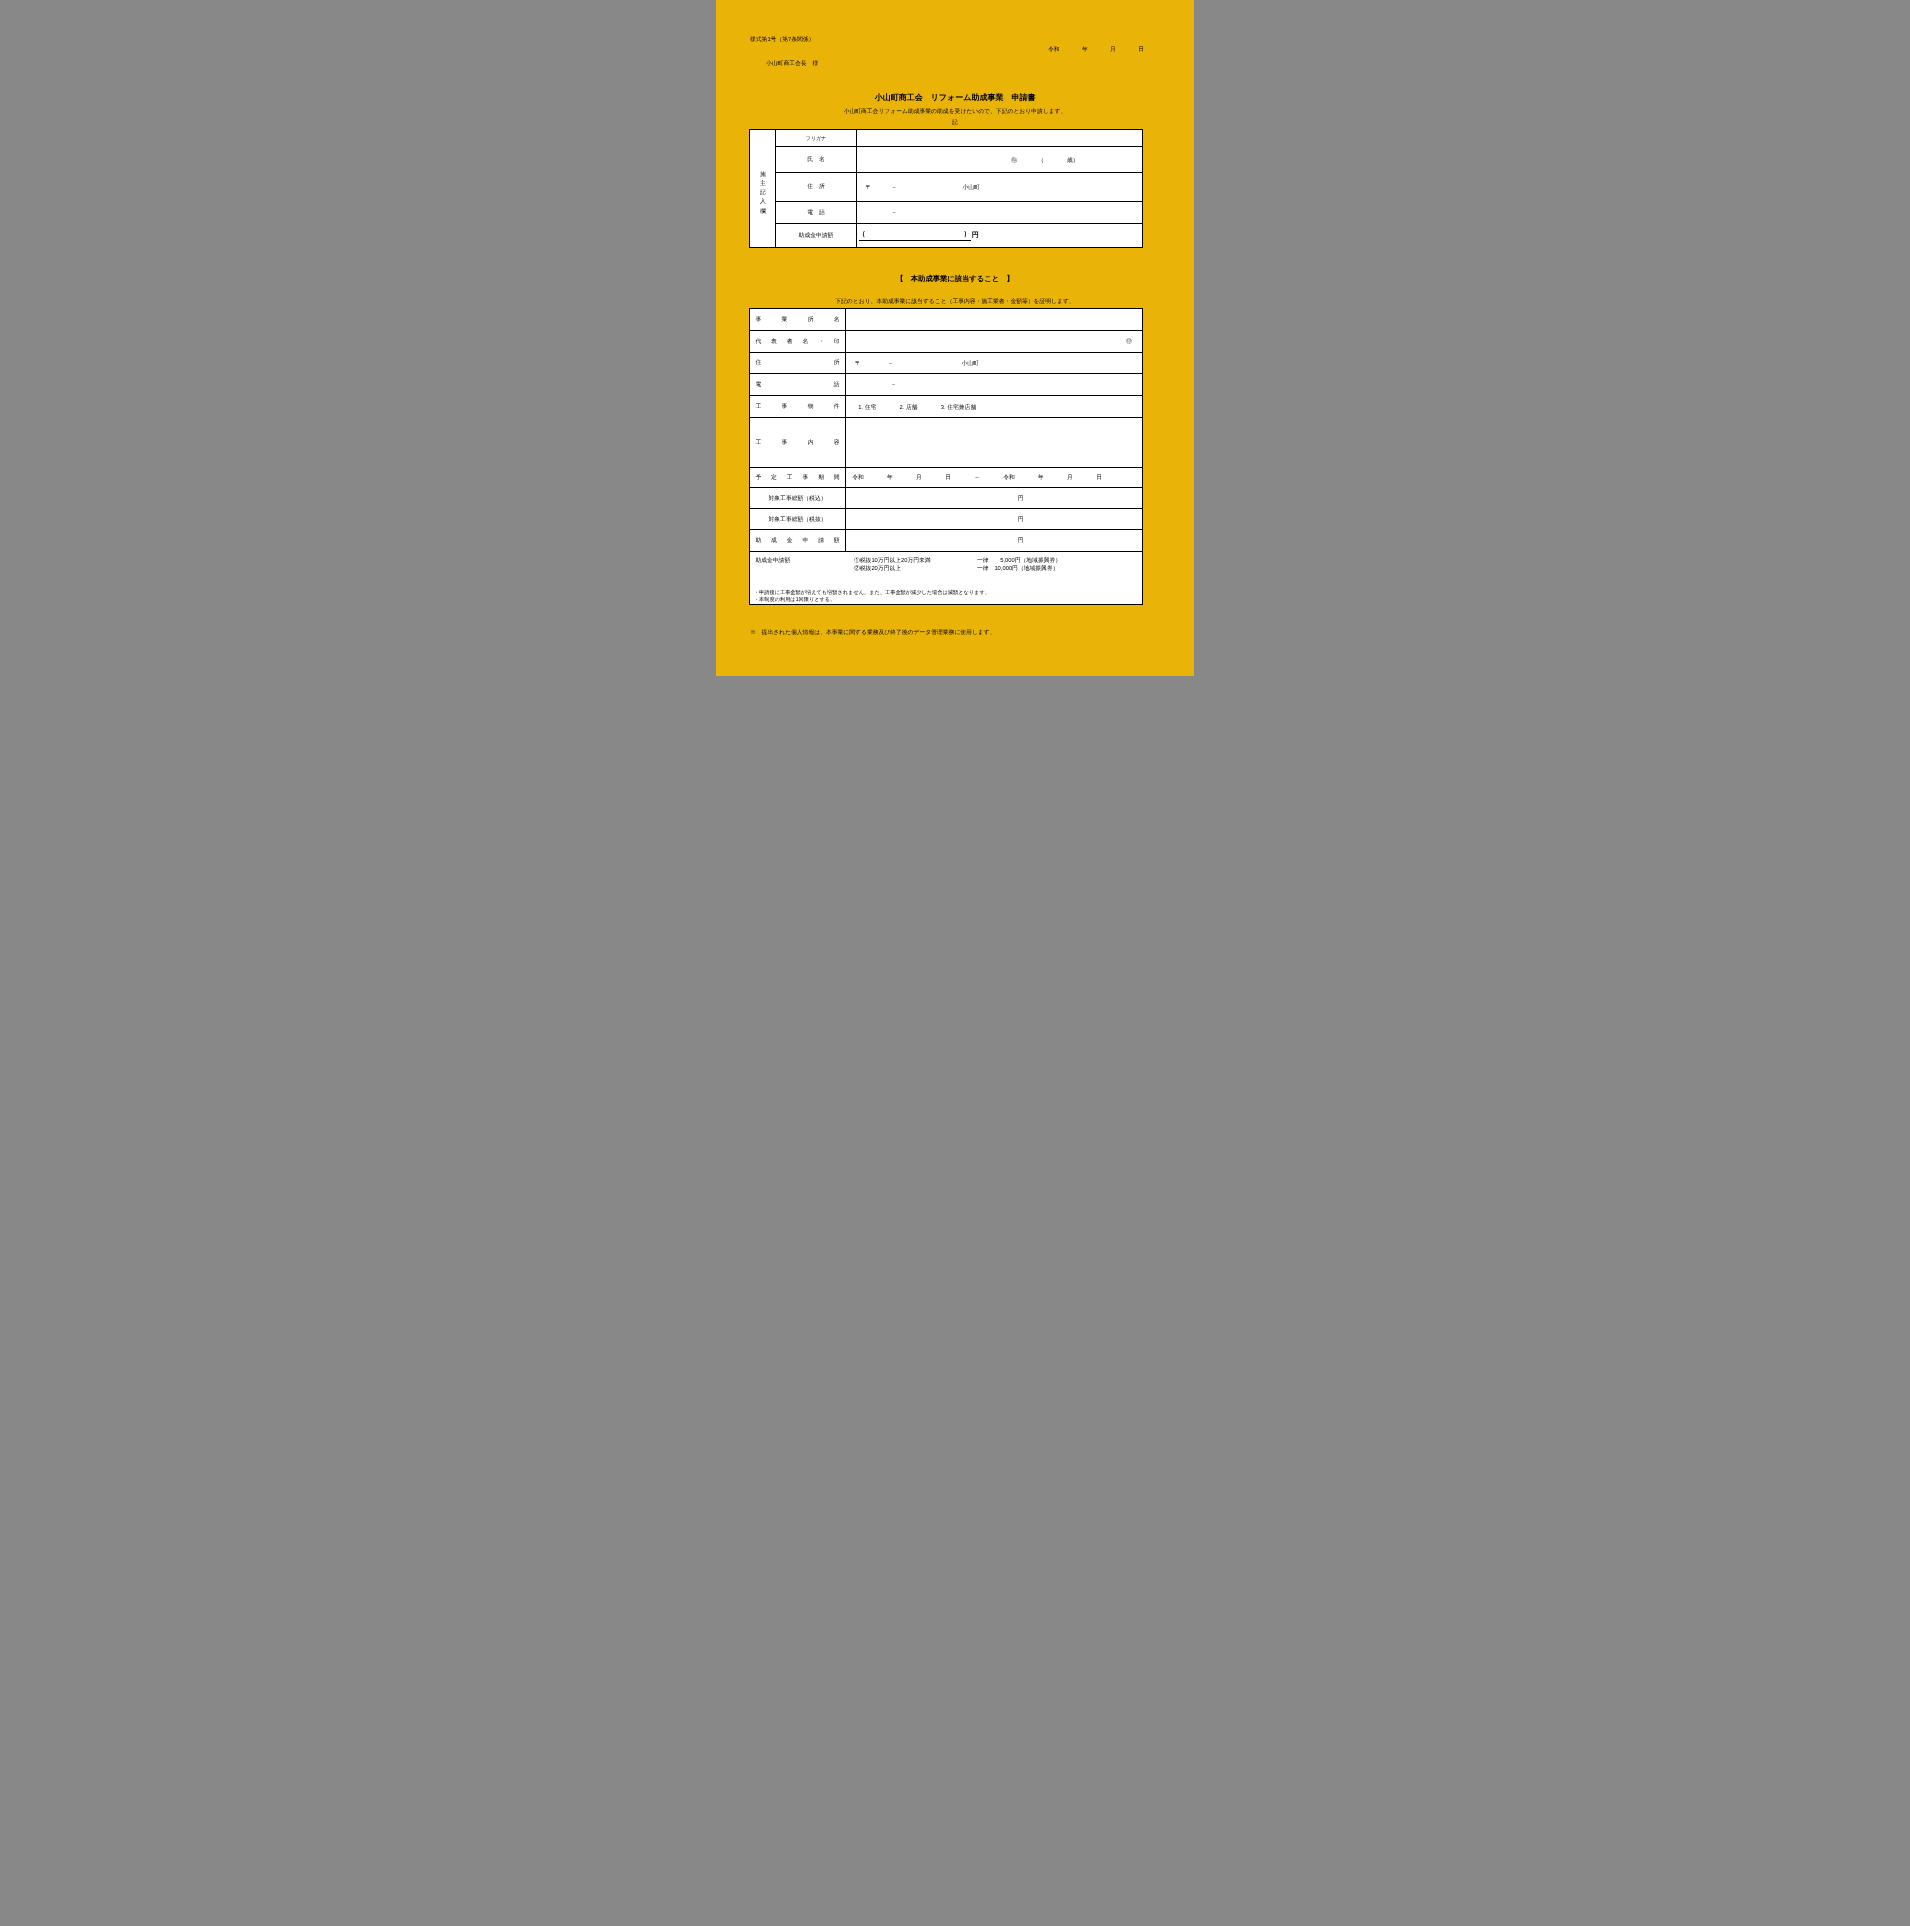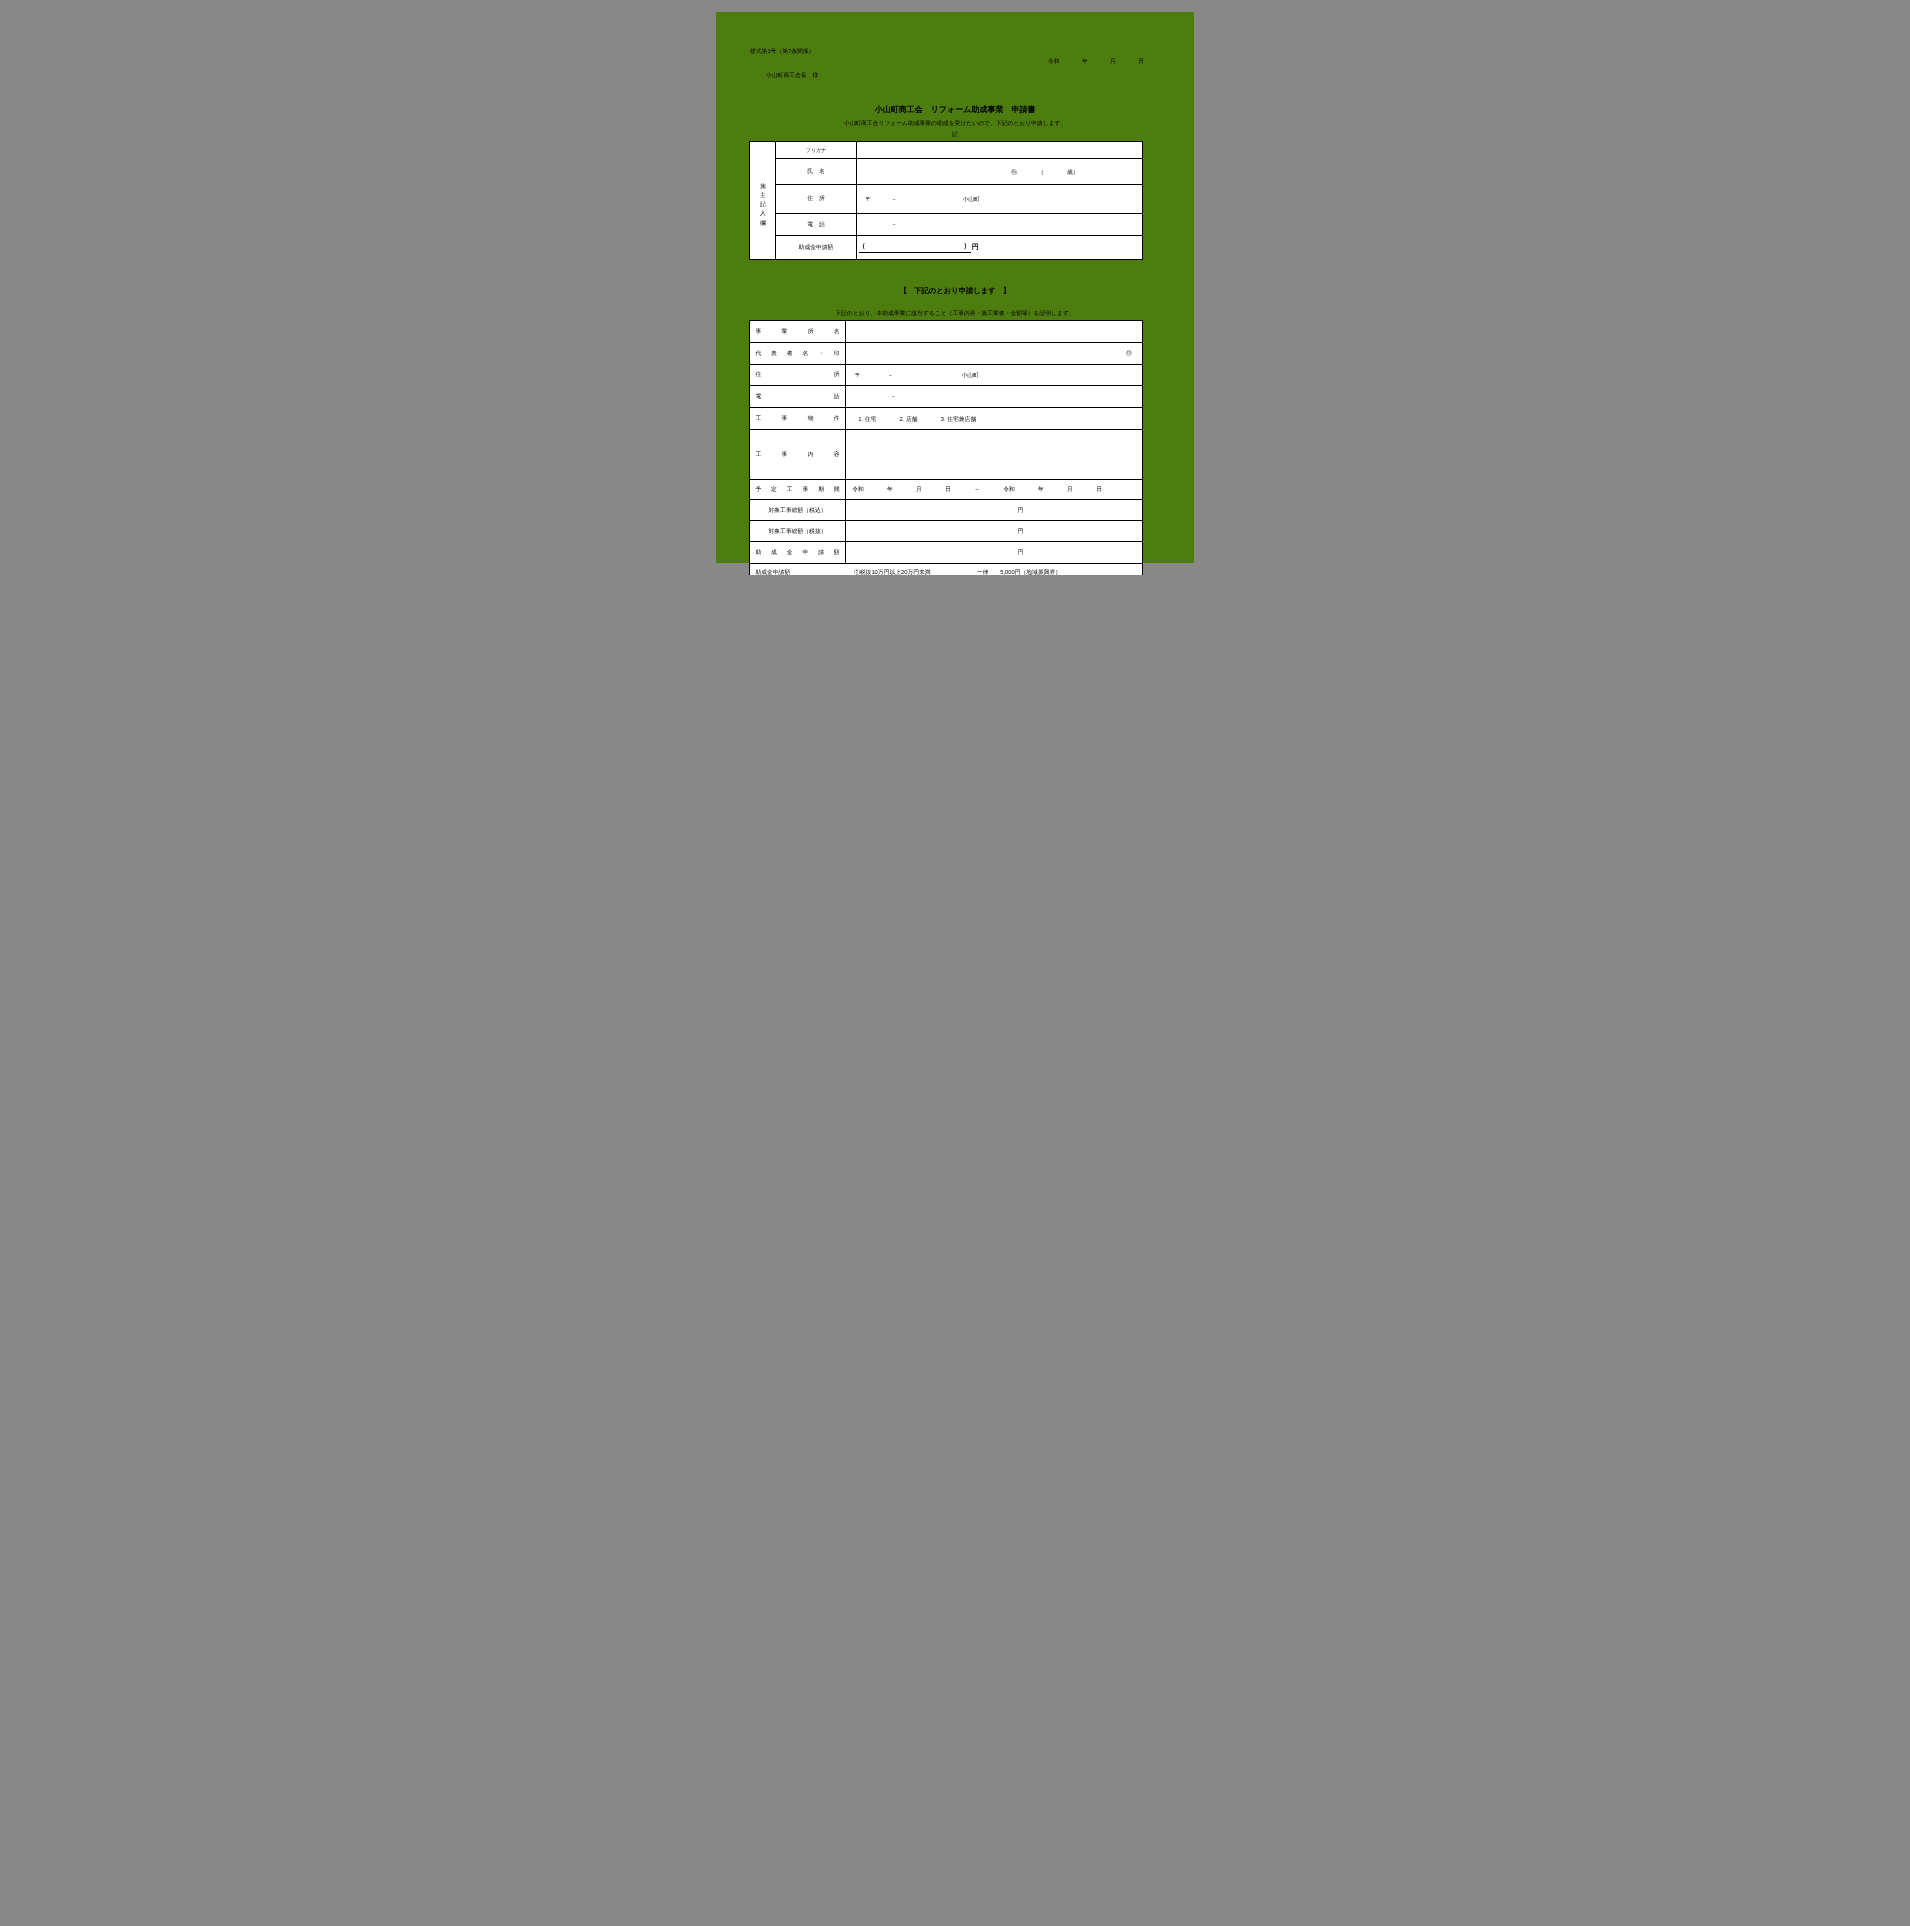--- a/index.html
+++ b/index.html
@@ -1,18 +1,18 @@
 <!DOCTYPE html>
 <html style="font-size:6.2px"><head>
 <meta charset="utf-8">
 <style>
   html,body { margin:0; padding:0; background:#888; }
   .page {
-    position:relative; width:478px; height:551px; margin:12px auto;
-    background:#4d7c0f; color:#000;
+    position:relative; width:478px; height:676px; margin:0 auto;
+    background:#eab308; color:#000;
     font-family:"Liberation Sans", sans-serif; font-size:5.8px;
   }
   .abs { position:absolute; }
   .center { left:0; width:100%; text-align:center; }
   .bold { font-weight:bold; }
 
   
   .tbl { position:absolute; box-sizing:border-box; border:0.8px solid #000; display:grid; background:#fff; }
   .t1 { left:33px; top:129px; width:394px; height:119px;
         grid-template-columns:25px 81px 1fr;
@@ -95,21 +95,21 @@
     <div class="cell clab bl bt" style="grid-column:2; grid-row:5;">助成金申請額</div>
     <div class="cell bl bt subsidy-val" style="grid-column:3; grid-row:5;">
       <span class="paren-box">
         <span>（</span>
         <span>）</span>
       </span>
       <span style="margin-left:1.2px;">円</span>
     </div>
   </div>
 
-  <div class="abs center bold" style="top:274px; font-size:7.3px;">【　下記のとおり申請します　】</div>
+  <div class="abs center bold" style="top:274px; font-size:7.3px;">【　本助成事業に該当すること　】</div>
   <div class="abs center" style="top:297px;">下記のとおり、本助成事業に該当すること（工事内容・施工業者・金額等）を証明します。</div>
 
   <div class="tbl t2">
 
     <div class="cell jwrap" style="grid-column:1; grid-row:1;">
       <div>事業所名</div>
     </div>
     <div class="cell bl" style="grid-column:2; grid-row:1;"></div>
 
     <div class="cell jwrap bt" style="grid-column:1; grid-row:2;">

